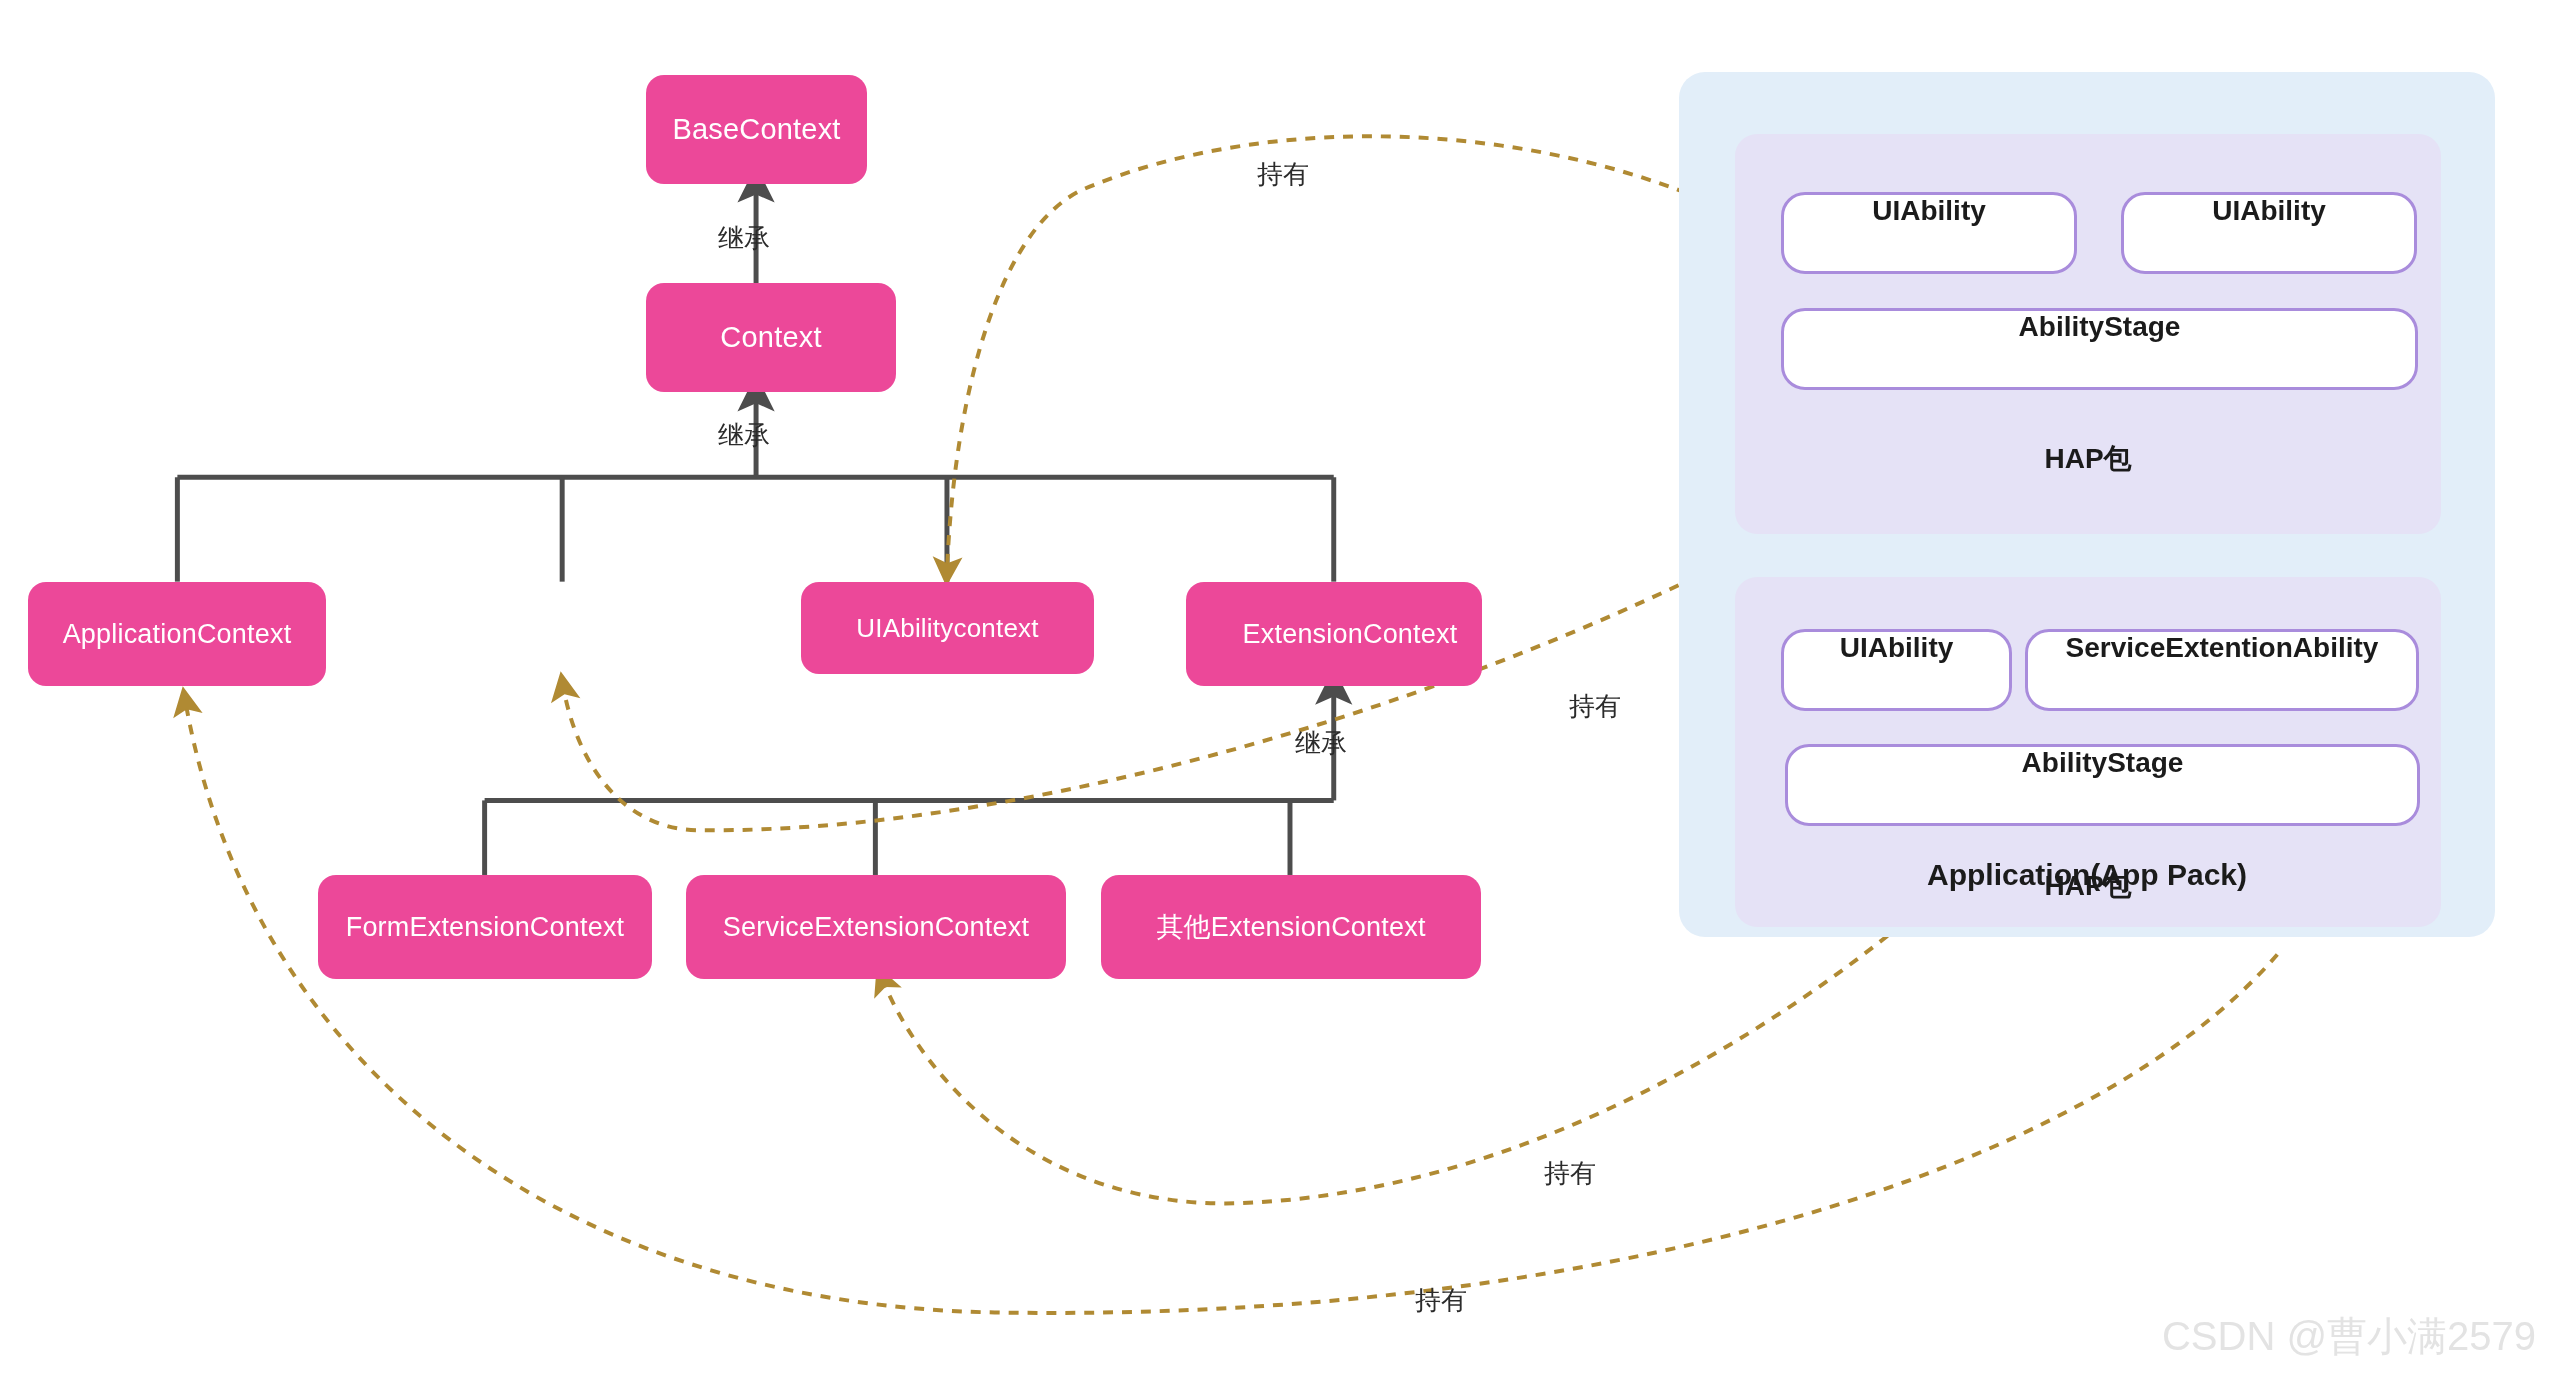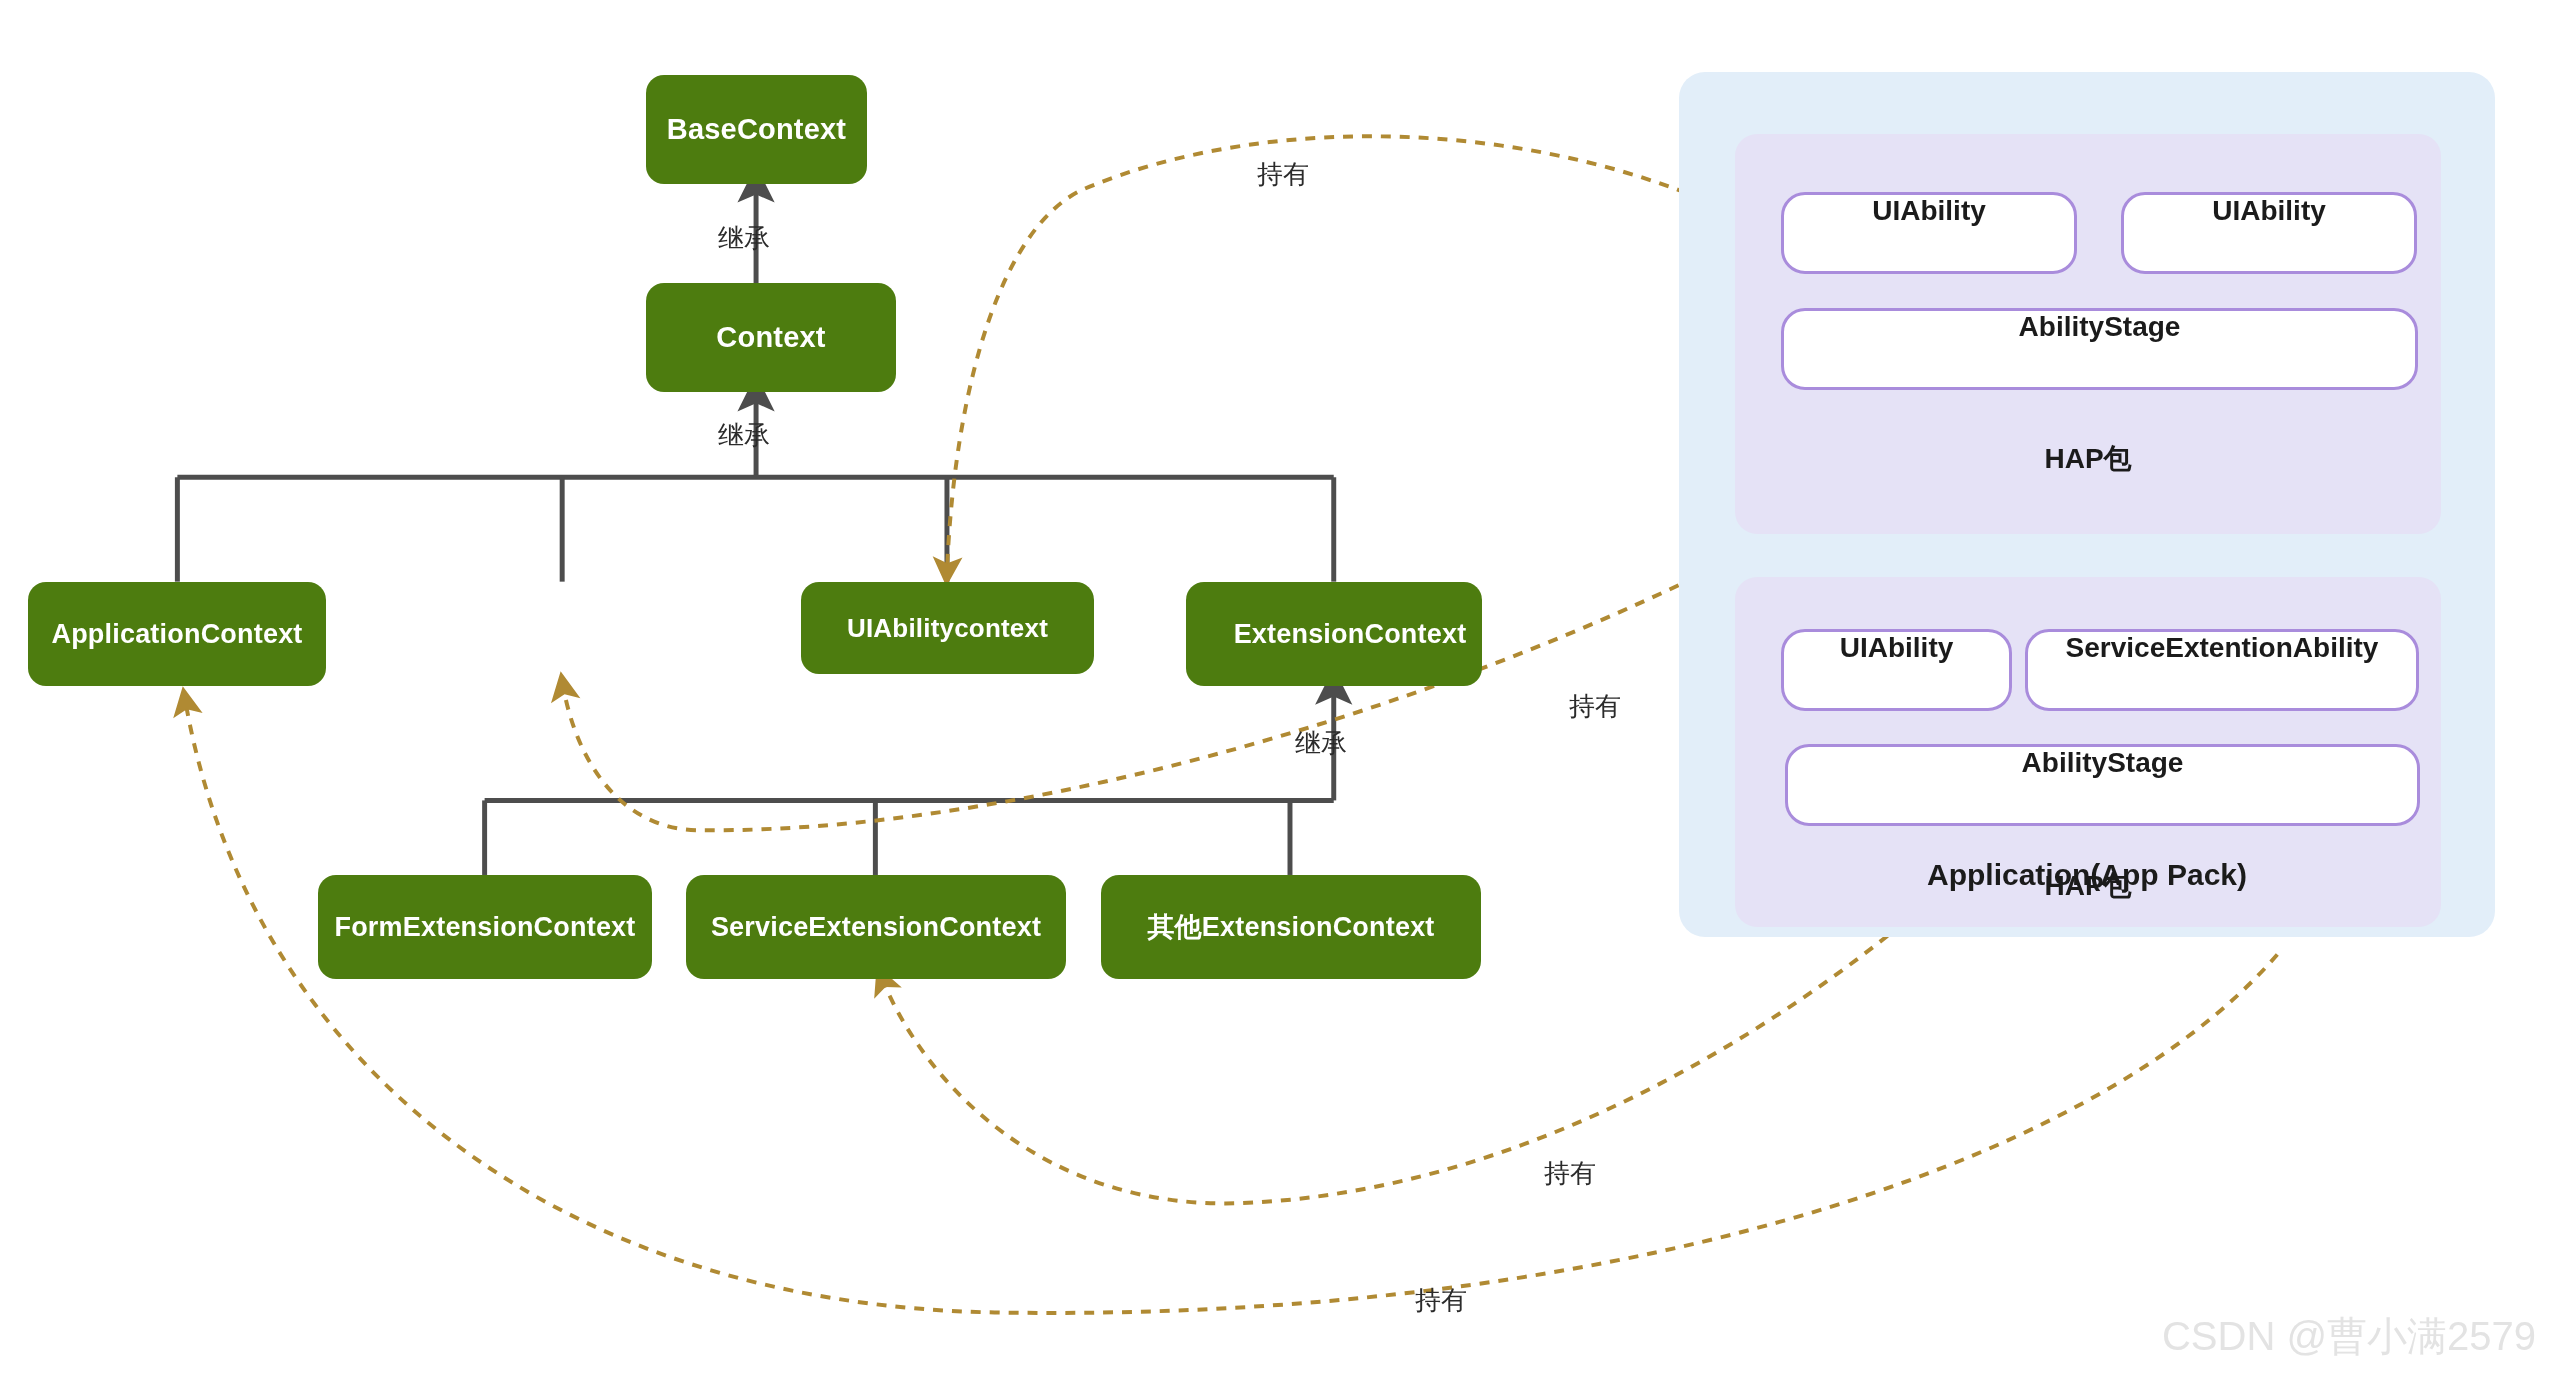--- a/index.html
+++ b/index.html
@@ -21,24 +21,24 @@
     position: absolute;
     left: 0; top: 0;
     width: 2576px;
     height: 1392px;
     pointer-events: none;
   }
 
   
   .node-green {
     position: absolute;
-    background: #4d7c0f;
+    background: #ec4899;
     border-radius: 18px;
     color: #ffffff;
-    font-weight: bold;
+    font-weight: normal;
     display: flex;
     align-items: center;
     justify-content: center;
     text-align: center;
     box-sizing: border-box;
     letter-spacing: 0.2px;
     z-index: 5;
   }
 
   

